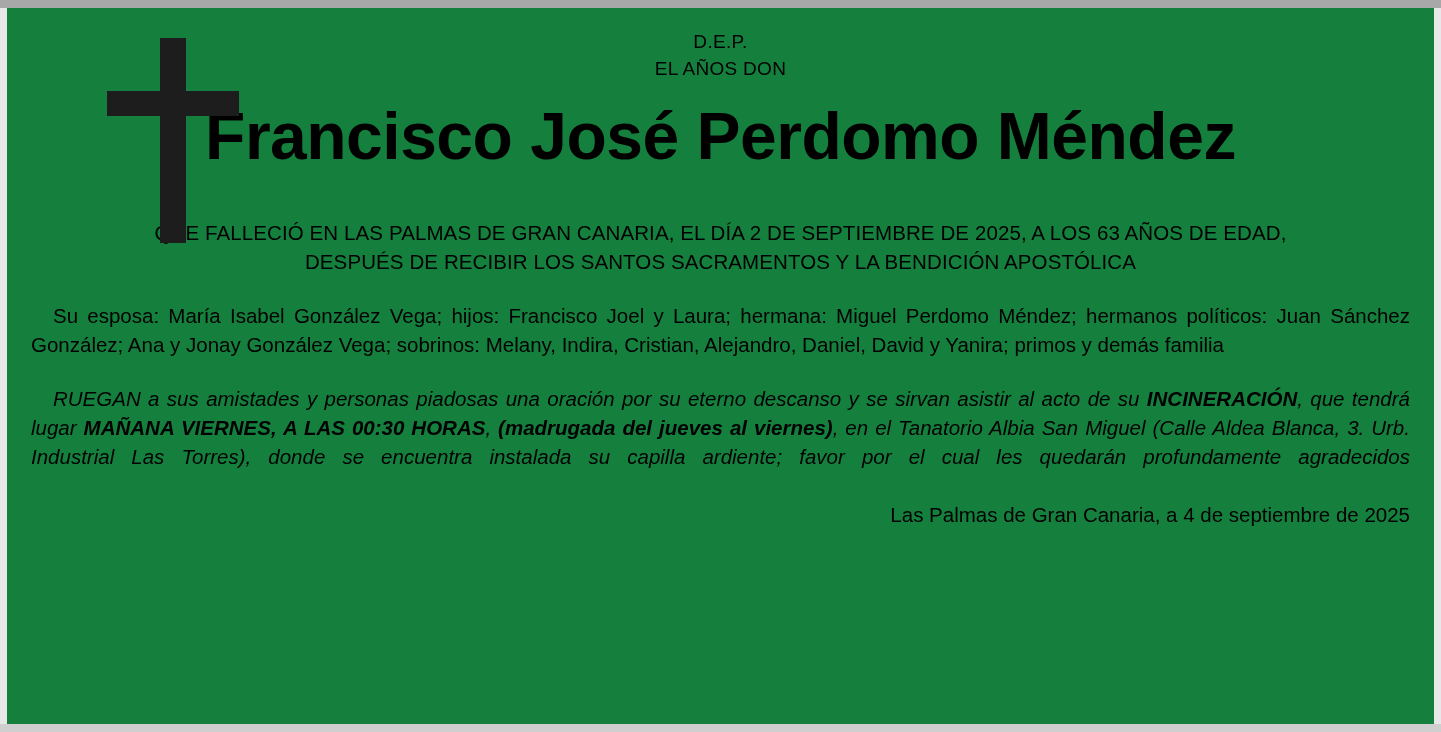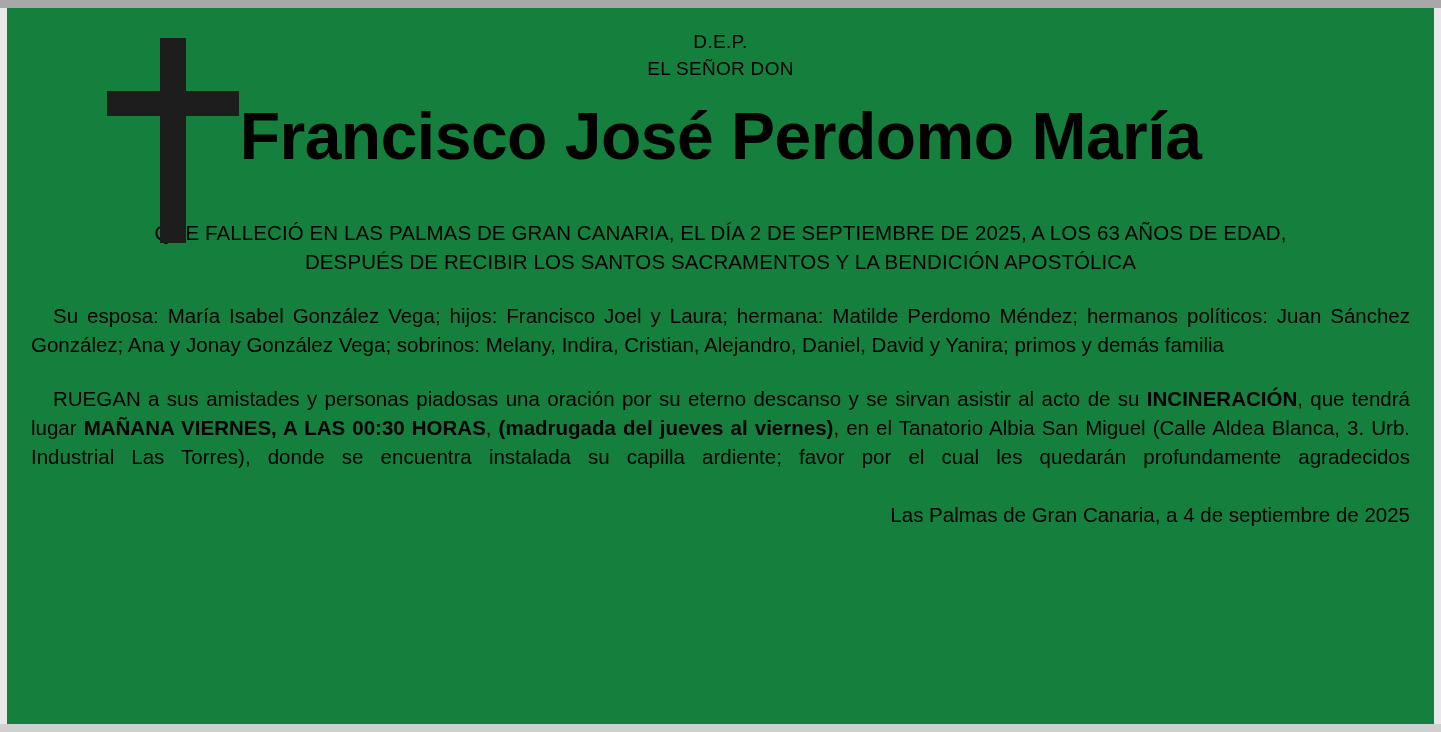--- a/index.html
+++ b/index.html
@@ -115,20 +115,21 @@
   }
   .para {
     font-size: 20.5px;
     line-height: 29px;
     text-align: justify;
     text-indent: 22px;
     margin: 25px 0 0 0;
   }
   .para.justify-all {
     text-align: justify;
+    font-style: italic;
   }
   .para.justify-all::after {
     content: "";
     display: inline-block;
     width: 100%;
   }
   .place-date {
     text-align: right;
     font-size: 20.5px;
     line-height: 29px;
@@ -146,27 +147,27 @@
   <div class="bottom-bar"></div>
 
   <div class="content">
 
     <div class="cross">
       <div class="vert"></div>
       <div class="horiz"></div>
     </div>
 
     <div class="dep">D.E.P.</div>
-    <div class="senor">EL SEÑOR DON</div>
+    <div class="senor">EL AÑOS DON</div>
 
-    <div class="name">Francisco José Perdomo María</div>
+    <div class="name">Francisco José Perdomo Méndez</div>
 
     <div class="fallecio">QUE FALLECIÓ EN LAS PALMAS DE GRAN CANARIA, EL DÍA 2 DE SEPTIEMBRE DE 2025, A LOS 63 AÑOS DE EDAD, DESPUÉS DE RECIBIR LOS SANTOS SACRAMENTOS Y LA BENDICIÓN APOSTÓLICA</div>
 
-    <div class="para">Su esposa: María Isabel González Vega; hijos: Francisco Joel y Laura; hermana: Matilde Perdomo Méndez; hermanos políticos: Juan Sánchez González; Ana y Jonay González Vega; sobrinos: Melany, Indira, Cristian, Alejandro, Daniel, David y Yanira; primos y demás familia</div>
+    <div class="para">Su esposa: María Isabel González Vega; hijos: Francisco Joel y Laura; hermana: Miguel Perdomo Méndez; hermanos políticos: Juan Sánchez González; Ana y Jonay González Vega; sobrinos: Melany, Indira, Cristian, Alejandro, Daniel, David y Yanira; primos y demás familia</div>
 
     <div class="para justify-all">
       <span>RUEGAN a sus amistades y personas piadosas una oración por su eterno descanso y se sirvan asistir al acto de su </span><b>INCINERACIÓN</b><span>, que tendrá lugar </span><b>MAÑANA VIERNES, A LAS 00:30 HORAS</b><span>, </span><b>(madrugada del jueves al viernes)</b><span>, en el Tanatorio Albia San Miguel (Calle Aldea Blanca, 3. Urb. Industrial Las Torres), donde se encuentra instalada su capilla ardiente; favor por el cual les quedarán profundamente agradecidos</span>
     </div>
 
     <div class="place-date">Las Palmas de Gran Canaria, a 4 de septiembre de 2025</div>
 
   </div>
 </div>
 

